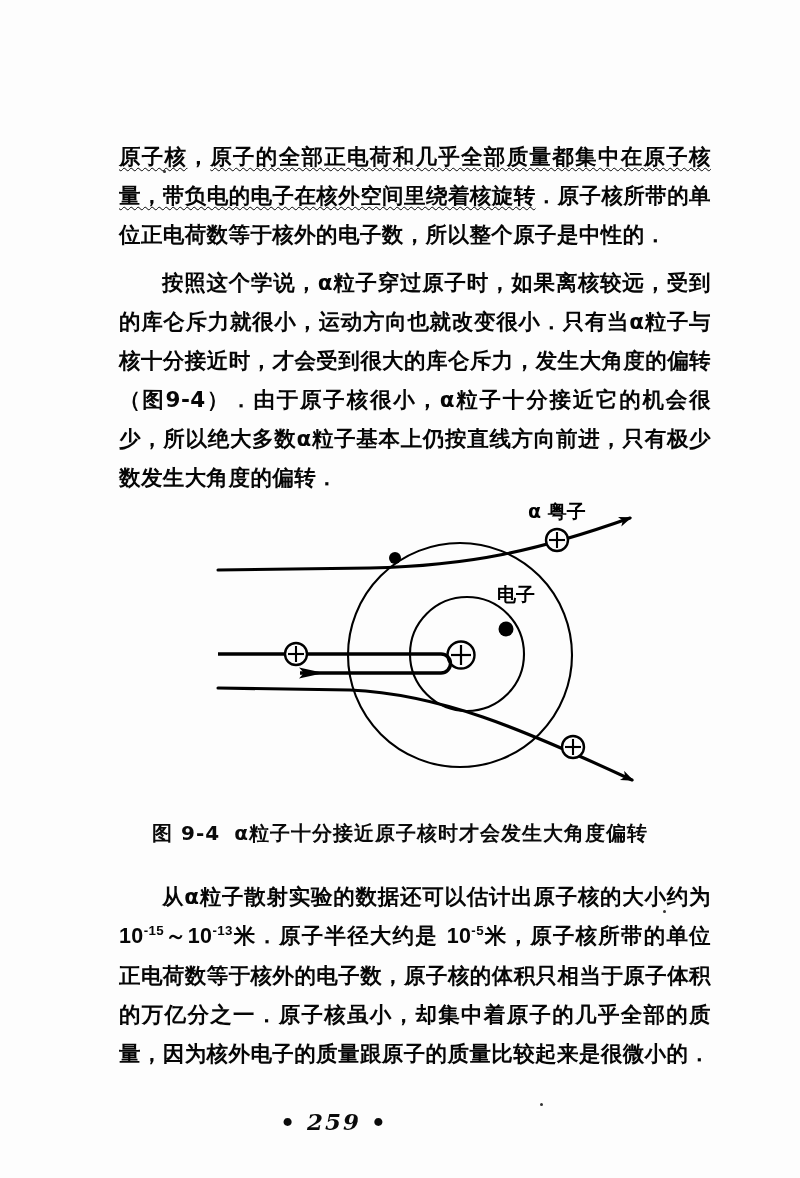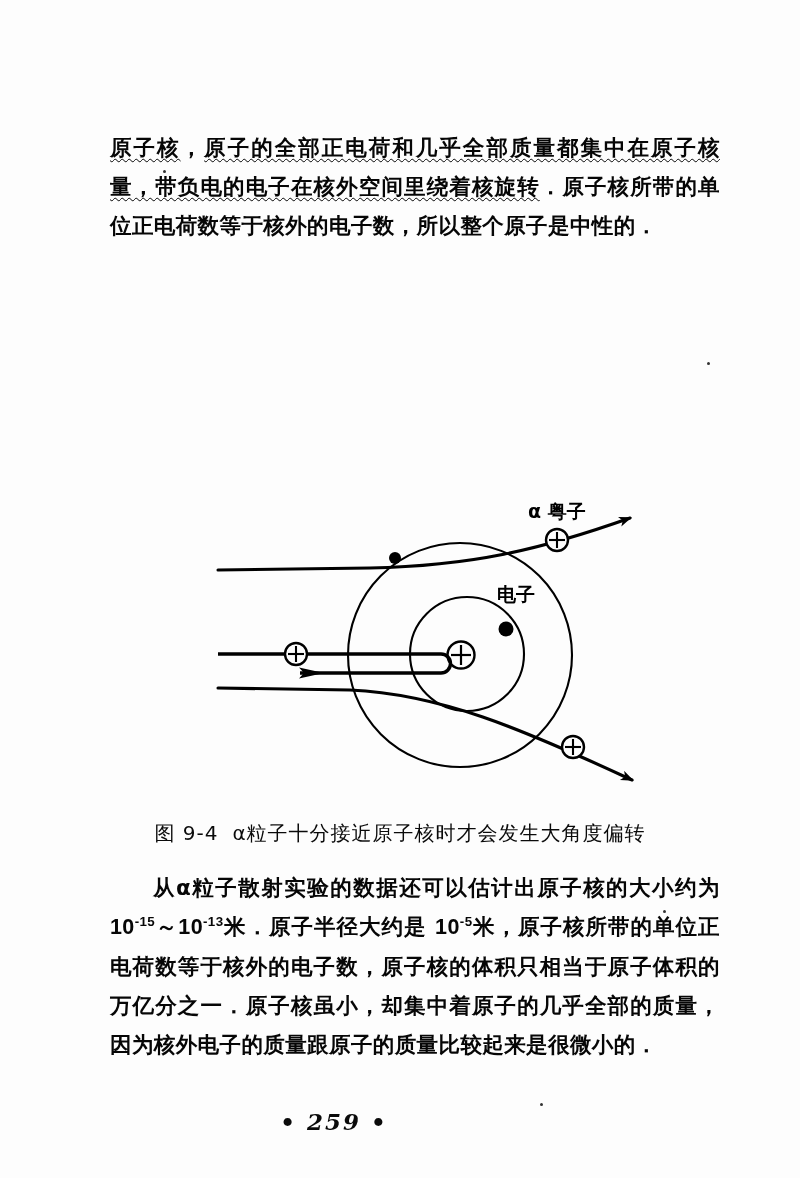--- a/index.html
+++ b/index.html
@@ -26,21 +26,21 @@
 
   
   .body-text {
     position: absolute;
     left: 110px;
     top: 128px;
     width: 610px;
   }
 
   p.para {
-    margin: 0;
+    margin: 9px;
     font-size: 21.5px;
     line-height: 39px;
     letter-spacing: 0.4px;
     font-weight: 700;
     text-align: justify;
     text-align-last: left;
     color: #060606;
     font-family: "DejaVu Sans", "Liberation Sans", sans-serif;
   }
   p.indent { text-indent: 43px; }
@@ -71,21 +71,21 @@
   }
   .figure-wrap svg { display: block; }
 
   .fig-caption {
     position: absolute;
     left: 0;
     top: 820px;
     width: 800px;
     text-align: center;
     font-size: 20px;
-    font-weight: 400;
+    font-weight: 700;
     letter-spacing: 1px;
     color: #0a0a0a;
     font-family: "DejaVu Sans", "Liberation Sans", sans-serif;
   }
   .fig-caption .fignum { margin-right: 14px; }
 
   
   .body-text-2 {
     position: absolute;
     left: 110px;
@@ -118,20 +118,21 @@
 </style>
 </head>
 <body>
 
 <div class="page">
 
   <div class="body-text">
 
     <p class="para"><span class="wavy">原子核</span><span>，</span><span class="wavy">原子的全部正电荷和几乎全部质量都集中在原子核量，带负电的电子在核外空间里绕着核旋转</span><span>．原子核所带的单位正电荷数等于核外的电子数，所以整个原子是中性的．</span></p>
 
+    <p class="para indent">按照这个学说，α粒子穿过原子时，如果离核较远，受到的库仑斥力就很小，运动方向也就改变很小．只有当α粒子与核十分接近时，才会受到很大的库仑斥力，发生大角度的偏转（图9-4）．由于原子核很小，α粒子十分接近它的机会很少，所以绝大多数α粒子基本上仍按直线方向前进，只有极少数发生大角度的偏转．</p>
   </div>
 
   <div class="figure-wrap">
     <svg width="800" height="320" viewBox="0 0 800 320" xmlns="http://www.w3.org/2000/svg">
 
       <defs>
         <marker id="arrowUR" markerWidth="14" markerHeight="14" refX="11" refY="5" orient="auto" markerUnits="userSpaceOnUse">
           <path d="M0,0 L13,5 L0,10 L3.4,5 Z" fill="#000"></path>
         </marker>
         <marker id="arrowDR" markerWidth="14" markerHeight="14" refX="11" refY="5" orient="auto" markerUnits="userSpaceOnUse">

